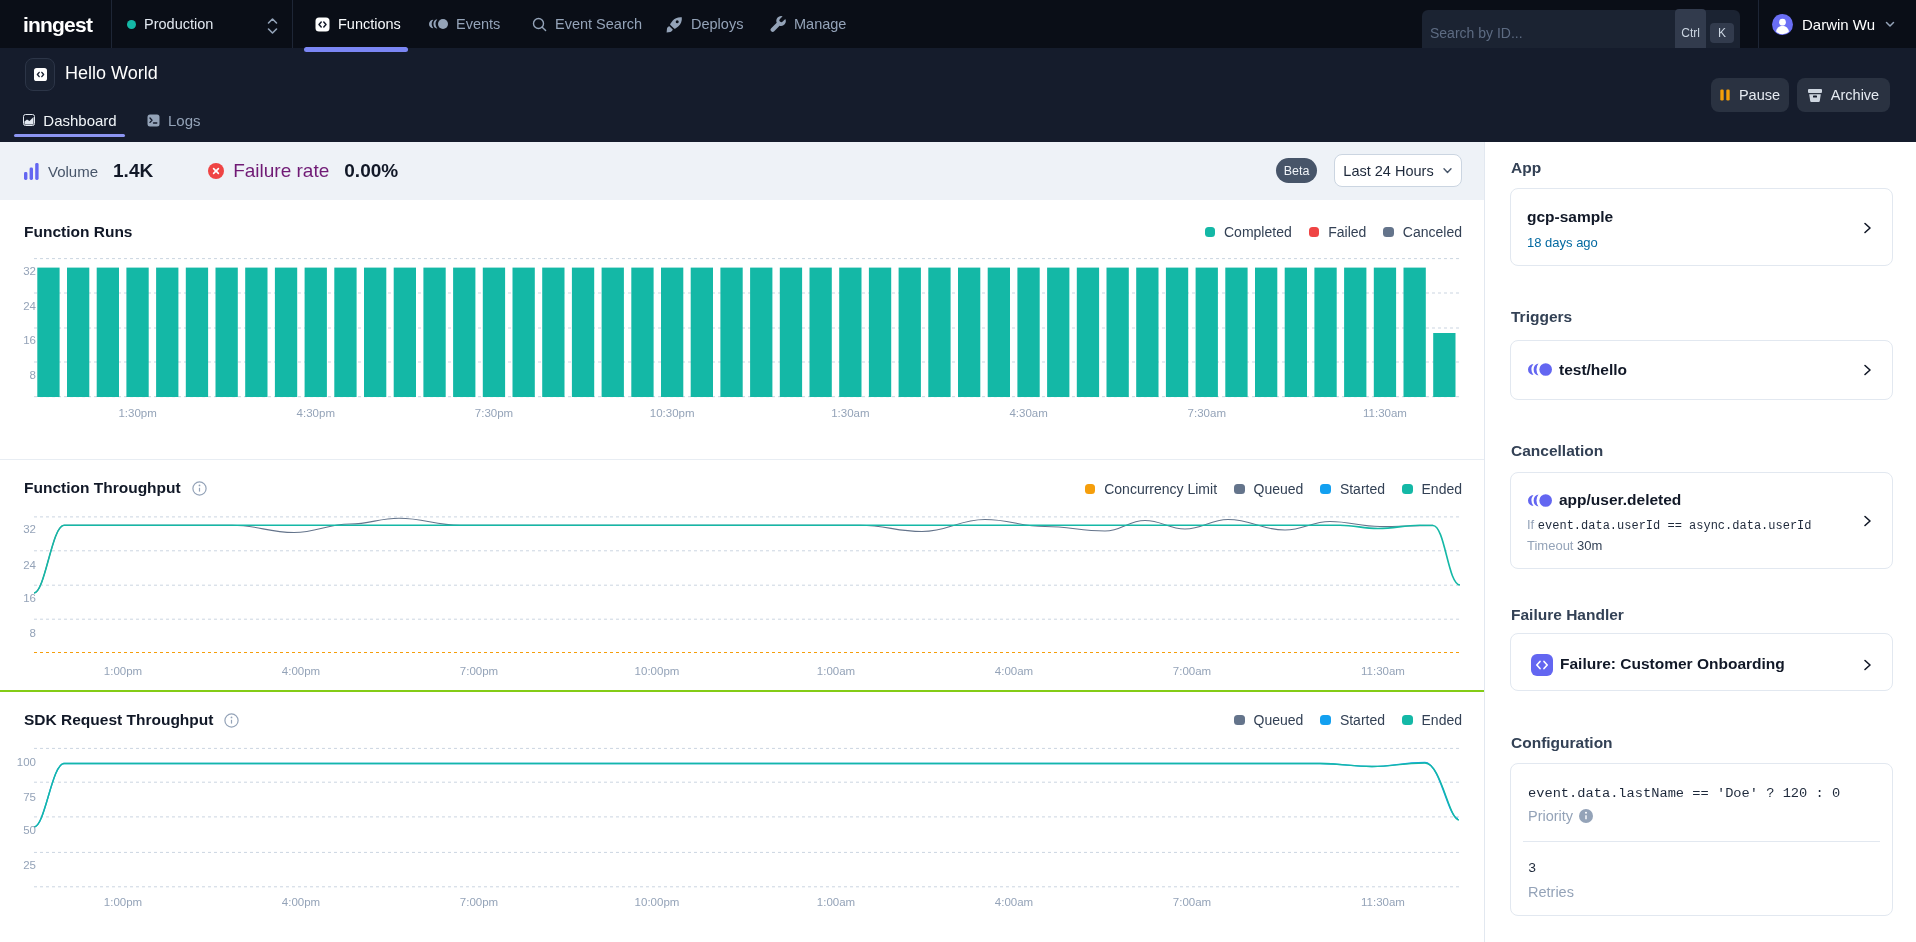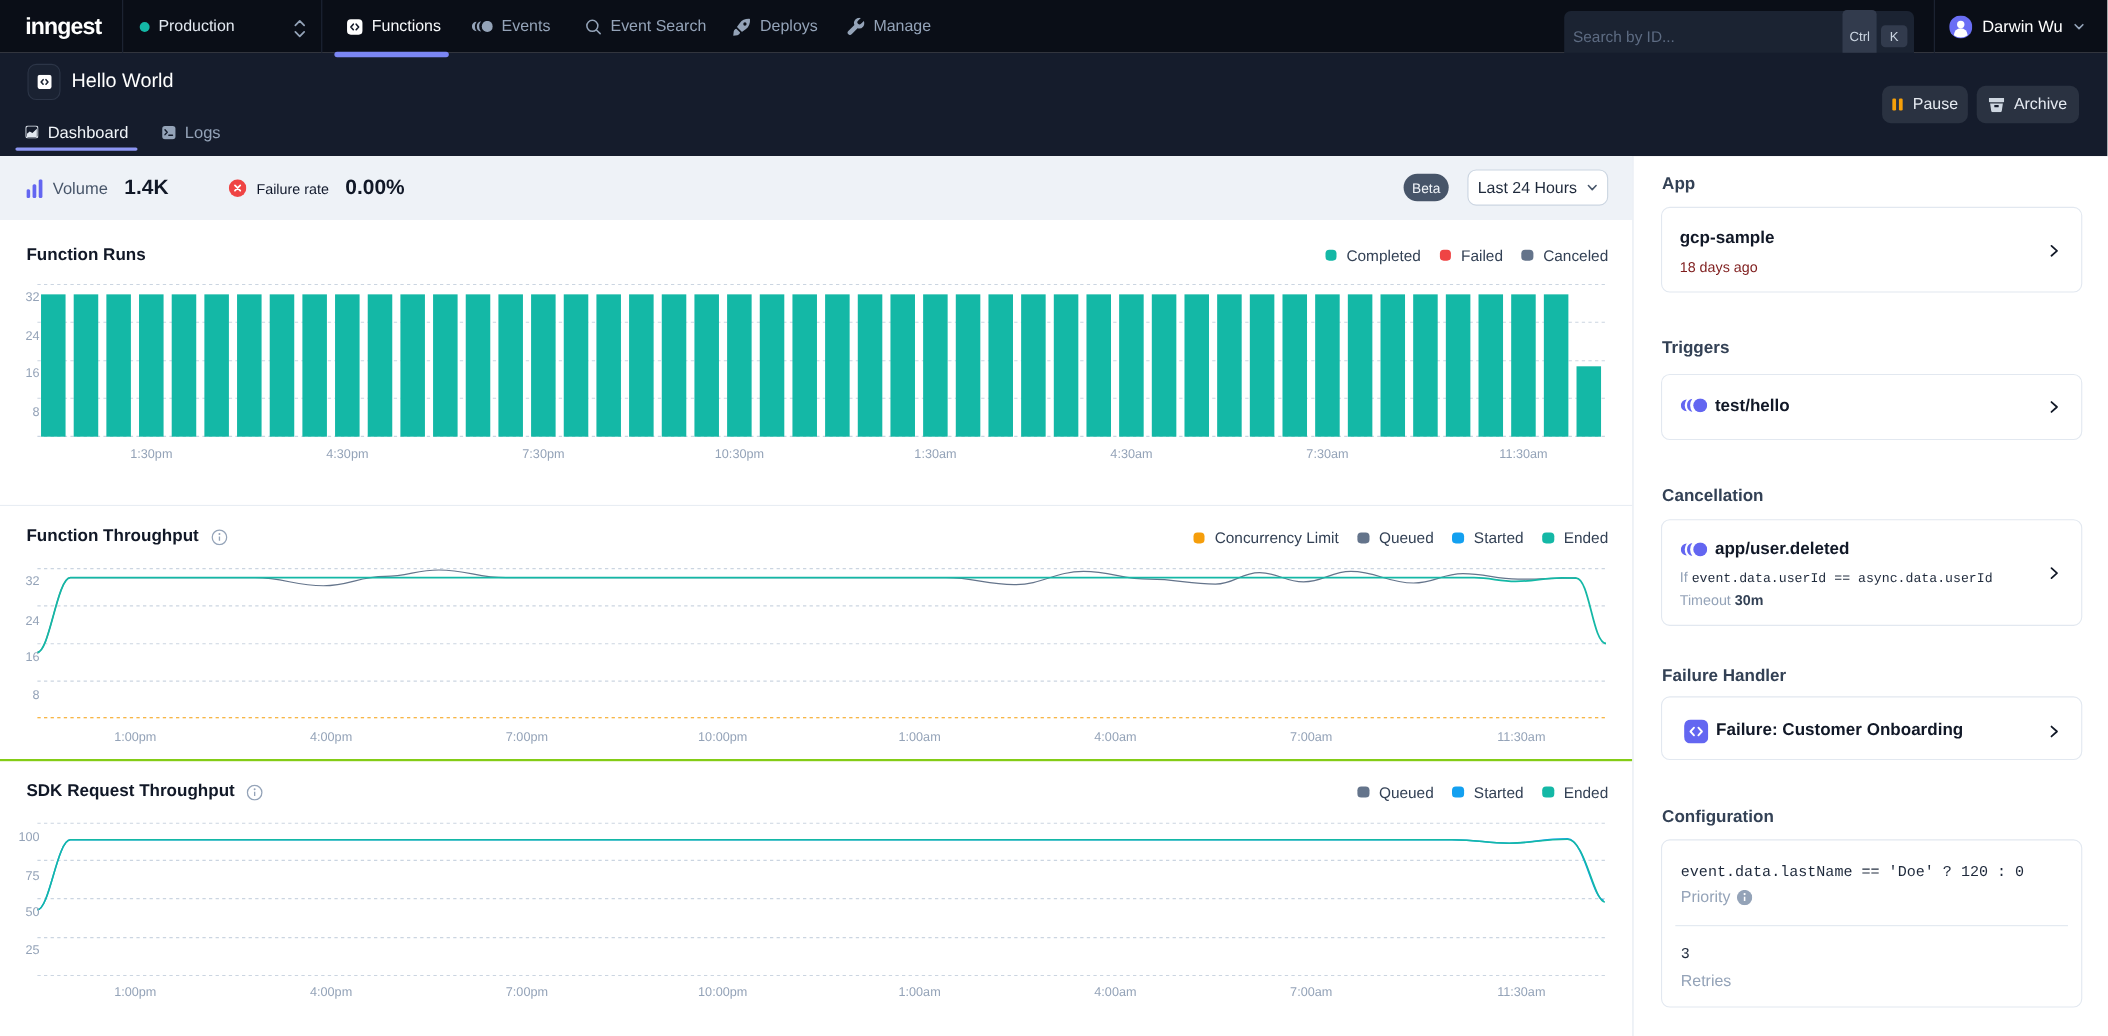--- a/index.html
+++ b/index.html
@@ -144,21 +144,21 @@
           <rect x="0" y="9" width="3.4" height="8" rx="1.4" fill="#6366f1"></rect>
           <rect x="5.6" y="4.5" width="3.4" height="12.5" rx="1.4" fill="#6366f1"></rect>
           <rect x="11.2" y="0" width="3.4" height="17" rx="1.4" fill="#6366f1"></rect>
         </svg>
     <span style="margin-left:9px;font-size:15px;color:#475569;">Volume</span>
     <span style="margin-left:15px;font-size:19px;font-weight:700;color:#111827;">1.4K</span>
     <svg style="margin-left:55px;" width="16" height="16" viewBox="0 0 16 16">
           <circle cx="8" cy="8" r="8" fill="#ef4444"></circle>
           <path d="M5.6 5.6 L10.4 10.4 M10.4 5.6 L5.6 10.4" stroke="#fff" stroke-width="1.6" stroke-linecap="round"></path>
         </svg>
-    <span style="margin-left:9px;font-size:13px;color:#0f172a;text-align:right;">Failure rate</span>
+    <span style="margin-left:9px;font-size:19px;color:#701a75;text-align:right;">Failure rate</span>
     <span style="margin-left:15px;font-size:19px;font-weight:700;color:#111827;">0.00%</span>
     <span style="position:absolute;left:1276px;top:16px;width:41px;height:25px;background:#475569;color:#f1f5f9;font-size:12.5px;border-radius:13px;display:flex;align-items:center;justify-content:center;">Beta</span>
     <span style="position:absolute;left:1334px;top:12px;width:128px;height:33px;background:#fff;border:1px solid #cbd5e1;border-radius:8px;display:flex;align-items:center;justify-content:center;gap:8px;font-size:14.5px;font-weight:500;color:#1e293b;">Last 24 Hours
       <svg width="11" height="11" viewBox="0 0 11 11">
             <path d="M2 3.7 L5.5 7.4 L9 3.7" fill="none" stroke="#475569" stroke-width="1.4" stroke-linecap="round" stroke-linejoin="round"></path>
           </svg>
     </span>
   </div>
 
   <div class="abs" style="left:0;top:58px;width:1484px;height:267px;">
@@ -306,21 +306,21 @@
     </svg>
   </div>
 
 </div>
 
 <div id="sidebar">
 
   <div class="shead" style="top:17px;">App</div>
   <div class="card" style="top:46px;height:78px;">
     <div class="abs" style="left:16px;top:19px;font-size:15.5px;font-weight:700;color:#111827;">gcp-sample</div>
-    <div class="abs" style="left:16px;top:46px;font-size:13px;color:#7f1d1d;">18 days ago</div>
+    <div class="abs" style="left:16px;top:46px;font-size:13px;color:#0369a1;">18 days ago</div>
     <div class="abs" style="right:18px;top:32px;"><svg width="14" height="14" viewBox="0 0 14 14">
             <path d="M5 2.5 L10 7 L5 11.5" fill="none" stroke="#111827" stroke-width="1.6" stroke-linecap="round" stroke-linejoin="round"></path>
           </svg></div>
   </div>
 
   <div class="shead" style="top:166px;">Triggers</div>
   <div class="card" style="top:198px;height:60px;">
     <div class="abs" style="left:17px;top:21px;"><svg width="24" height="13" viewBox="0 0 19 10">
             <circle cx="14" cy="5" r="5" fill="#6366f1"></circle>
             <path d="M8.3 0.3 A4.8 4.8 0 0 0 8.3 9.7 A7.7 7.7 0 0 1 8.3 0.3 Z" fill="#6366f1"></path>
@@ -334,21 +334,21 @@
 
   <div class="shead" style="top:300px;">Cancellation</div>
   <div class="card" style="top:330px;height:97px;">
     <div class="abs" style="left:17px;top:20px;"><svg width="24" height="13" viewBox="0 0 19 10">
             <circle cx="14" cy="5" r="5" fill="#6366f1"></circle>
             <path d="M8.3 0.3 A4.8 4.8 0 0 0 8.3 9.7 A7.7 7.7 0 0 1 8.3 0.3 Z" fill="#6366f1"></path>
             <path d="M4.3 0.7 A4.3 4.3 0 0 0 4.3 9.3 A7 7 0 0 1 4.3 0.7 Z" fill="#6366f1"></path>
           </svg></div>
     <div class="abs" style="left:48px;top:18px;font-size:15.5px;font-weight:700;color:#111827;">app/user.deleted</div>
     <div class="abs" style="left:16px;top:44px;font-size:13px;color:#94a3b8;">If <span class="mono" style="color:#1e293b;font-size:12px;">event.data.userId == async.data.userId</span></div>
-    <div class="abs" style="left:16px;top:65px;font-size:13px;color:#94a3b8;">Timeout <span style="color:#334155;font-weight:bold;">30m</span></div>
+    <div class="abs" style="left:16px;top:65px;font-size:13px;color:#94a3b8;">Timeout <span style="color:#334155;">30m</span></div>
     <div class="abs" style="right:18px;top:41px;"><svg width="14" height="14" viewBox="0 0 14 14">
             <path d="M5 2.5 L10 7 L5 11.5" fill="none" stroke="#111827" stroke-width="1.6" stroke-linecap="round" stroke-linejoin="round"></path>
           </svg></div>
   </div>
 
   <div class="shead" style="top:464px;">Failure Handler</div>
   <div class="card" style="top:491px;height:58px;">
     <div class="abs" style="left:20px;top:20px;"><svg width="22" height="22" viewBox="0 0 22 22">
             <rect x="0" y="0" width="22" height="22" rx="6" fill="#6366f1"></rect>
             <path d="M9 7.5 L5.8 11 L9 14.5 M13 7.5 L16.2 11 L13 14.5" fill="none" stroke="#fff" stroke-width="1.7" stroke-linecap="round" stroke-linejoin="round"></path>

